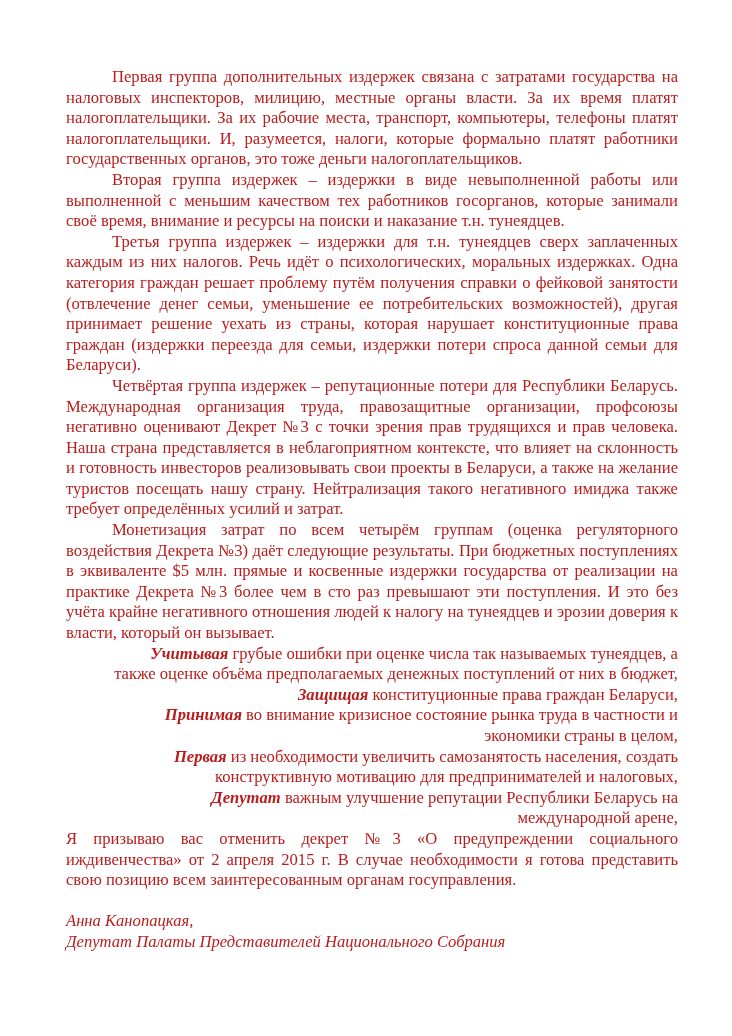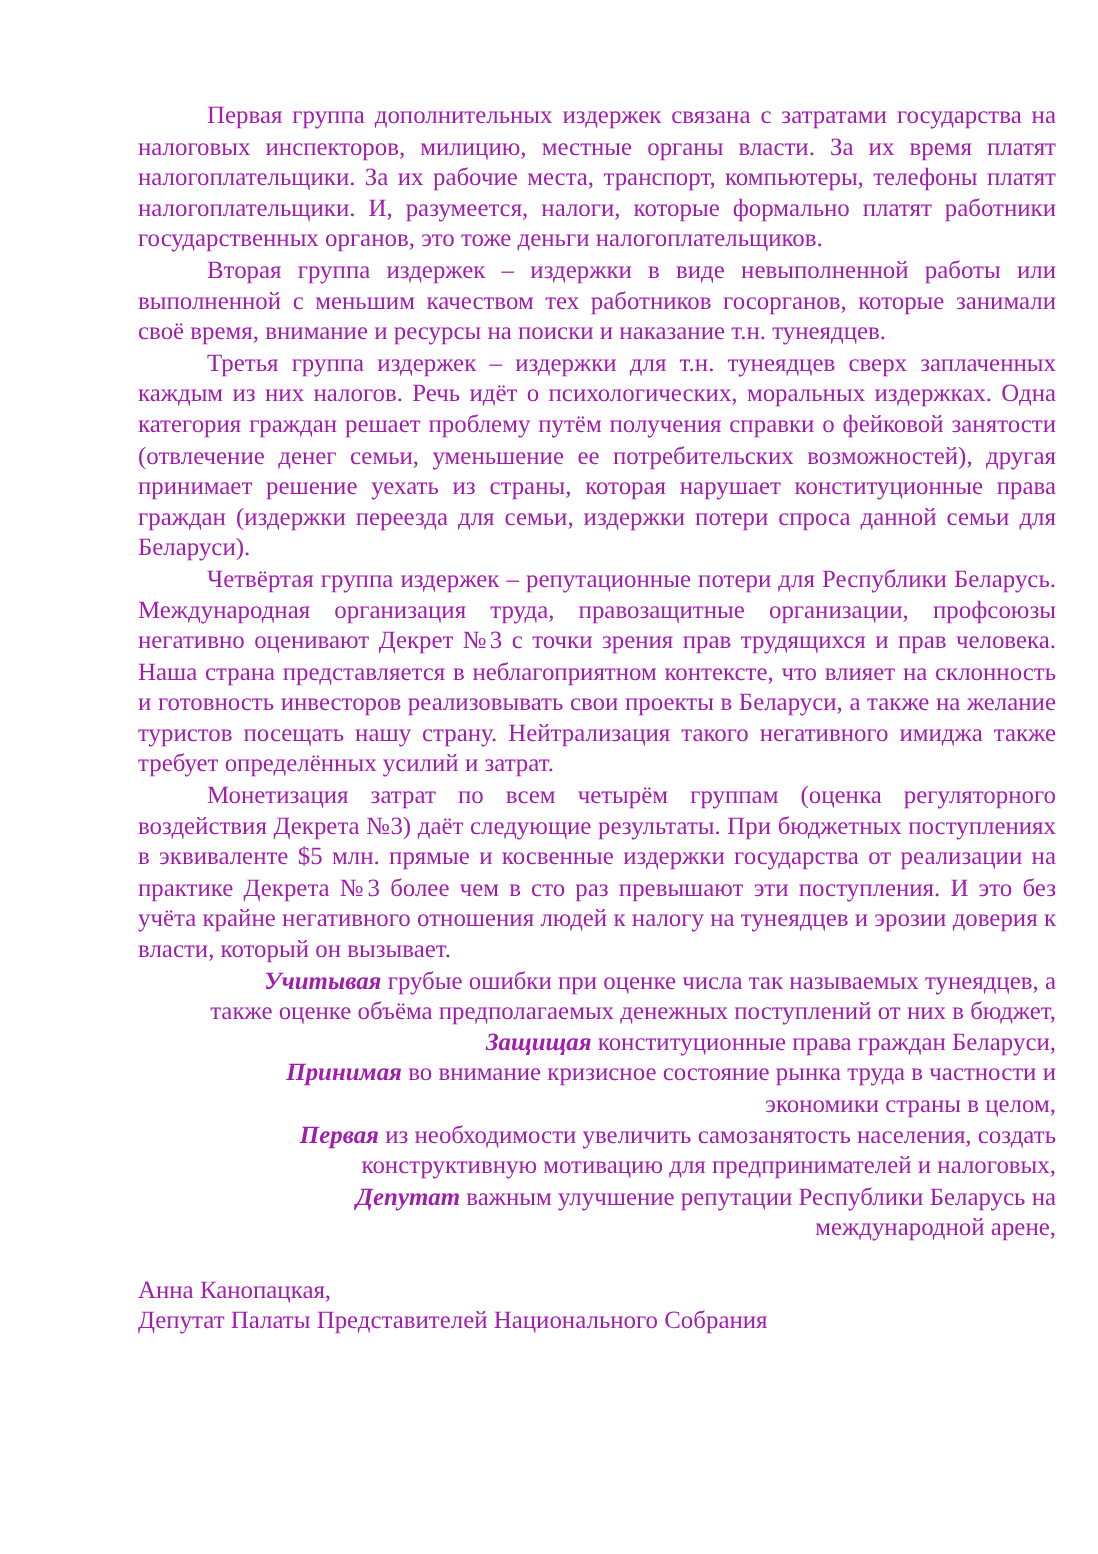--- a/index.html
+++ b/index.html
@@ -1,47 +1,48 @@
 <!DOCTYPE html>
 <html><head>
 <meta charset="utf-8">
 <style>
   html, body { margin: 0; padding: 0; background: #ffffff; }
   body { width: 732px; height: 1036px; position: relative; overflow: hidden; }
   .page {
     position: absolute;
-    left: 92px;
+    left: 66px;
     top: 67px;
     width: 612px;
     font-family: "Liberation Serif", serif;
     font-size: 16.6px;
     line-height: 20.6px;
-    color: #a21caf;
+    color: #b91c1c;
   }
   .p { margin: 0; text-align: justify; text-indent: 46px; }
   .p.noindent { text-indent: 0; }
   .p.left { text-align: right; }
   .kw { font-weight: bold; font-style: italic; }
-  .sig { margin-top: 20.6px; text-align: left; }
+  .sig { margin-top: 20.6px; text-align: left; font-style: italic; }
   .sig div { margin: 0; }
 </style>
 </head>
 <body>
 
 <div class="page">
   <p class="p">Первая группа дополнительных издержек связана с затратами государства на налоговых инспекторов, милицию, местные органы власти. За их время платят налогоплательщики. За их рабочие места, транспорт, компьютеры, телефоны платят налогоплательщики. И, разумеется, налоги, которые формально платят работники государственных органов, это тоже деньги налогоплательщиков.</p>
   <p class="p">Вторая группа издержек – издержки в виде невыполненной работы или выполненной с меньшим качеством тех работников госорганов, которые занимали своё время, внимание и ресурсы на поиски и наказание т.н. тунеядцев.</p>
   <p class="p">Третья группа издержек – издержки для т.н. тунеядцев сверх заплаченных каждым из них налогов. Речь идёт о психологических, моральных издержках. Одна категория граждан решает проблему путём получения справки о фейковой занятости (отвлечение денег семьи, уменьшение ее потребительских возможностей), другая принимает решение уехать из страны, которая нарушает конституционные права граждан (издержки переезда для семьи, издержки потери спроса данной семьи для Беларуси).</p>
   <p class="p">Четвёртая группа издержек – репутационные потери для Республики Беларусь. Международная организация труда, правозащитные организации, профсоюзы негативно оценивают Декрет №3 с точки зрения прав трудящихся и прав человека. Наша страна представляется в неблагоприятном контексте, что влияет на склонность и готовность инвесторов реализовывать свои проекты в Беларуси, а также на желание туристов посещать нашу страну. Нейтрализация такого негативного имиджа также требует определённых усилий и затрат.</p>
   <p class="p">Монетизация затрат по всем четырём группам (оценка регуляторного воздействия Декрета №3) даёт следующие результаты. При бюджетных поступлениях в эквиваленте $5 млн. прямые и косвенные издержки государства от реализации на практике Декрета №3 более чем в сто раз превышают эти поступления. И это без учёта крайне негативного отношения людей к налогу на тунеядцев и эрозии доверия к власти, который он вызывает.</p>
 
   <p class="p left"><span class="kw">Учитывая</span><span> грубые ошибки при оценке числа так называемых тунеядцев, а также оценке объёма предполагаемых денежных поступлений от них в бюджет,</span></p>
   <p class="p left"><span class="kw">Защищая</span><span> конституционные права граждан Беларуси,</span></p>
   <p class="p left"><span class="kw">Принимая</span><span> во внимание кризисное состояние рынка труда в частности и экономики страны в целом,</span></p>
   <p class="p left"><span class="kw">Первая</span><span> из необходимости увеличить самозанятость населения, создать конструктивную мотивацию для предпринимателей и налоговых,</span></p>
   <p class="p left"><span class="kw">Депутат</span><span> важным улучшение репутации Республики Беларусь на международной арене,</span></p>
 
+  <p class="p noindent">Я призываю вас отменить декрет №3 «О предупреждении социального иждивенчества» от 2 апреля 2015 г. В случае необходимости я готова представить свою позицию всем заинтересованным органам госуправления.</p>
 
   <div class="sig">
     <div>Анна Канопацкая,</div>
     <div>Депутат Палаты Представителей Национального Собрания</div>
   </div>
 </div>
 
 </body></html>

